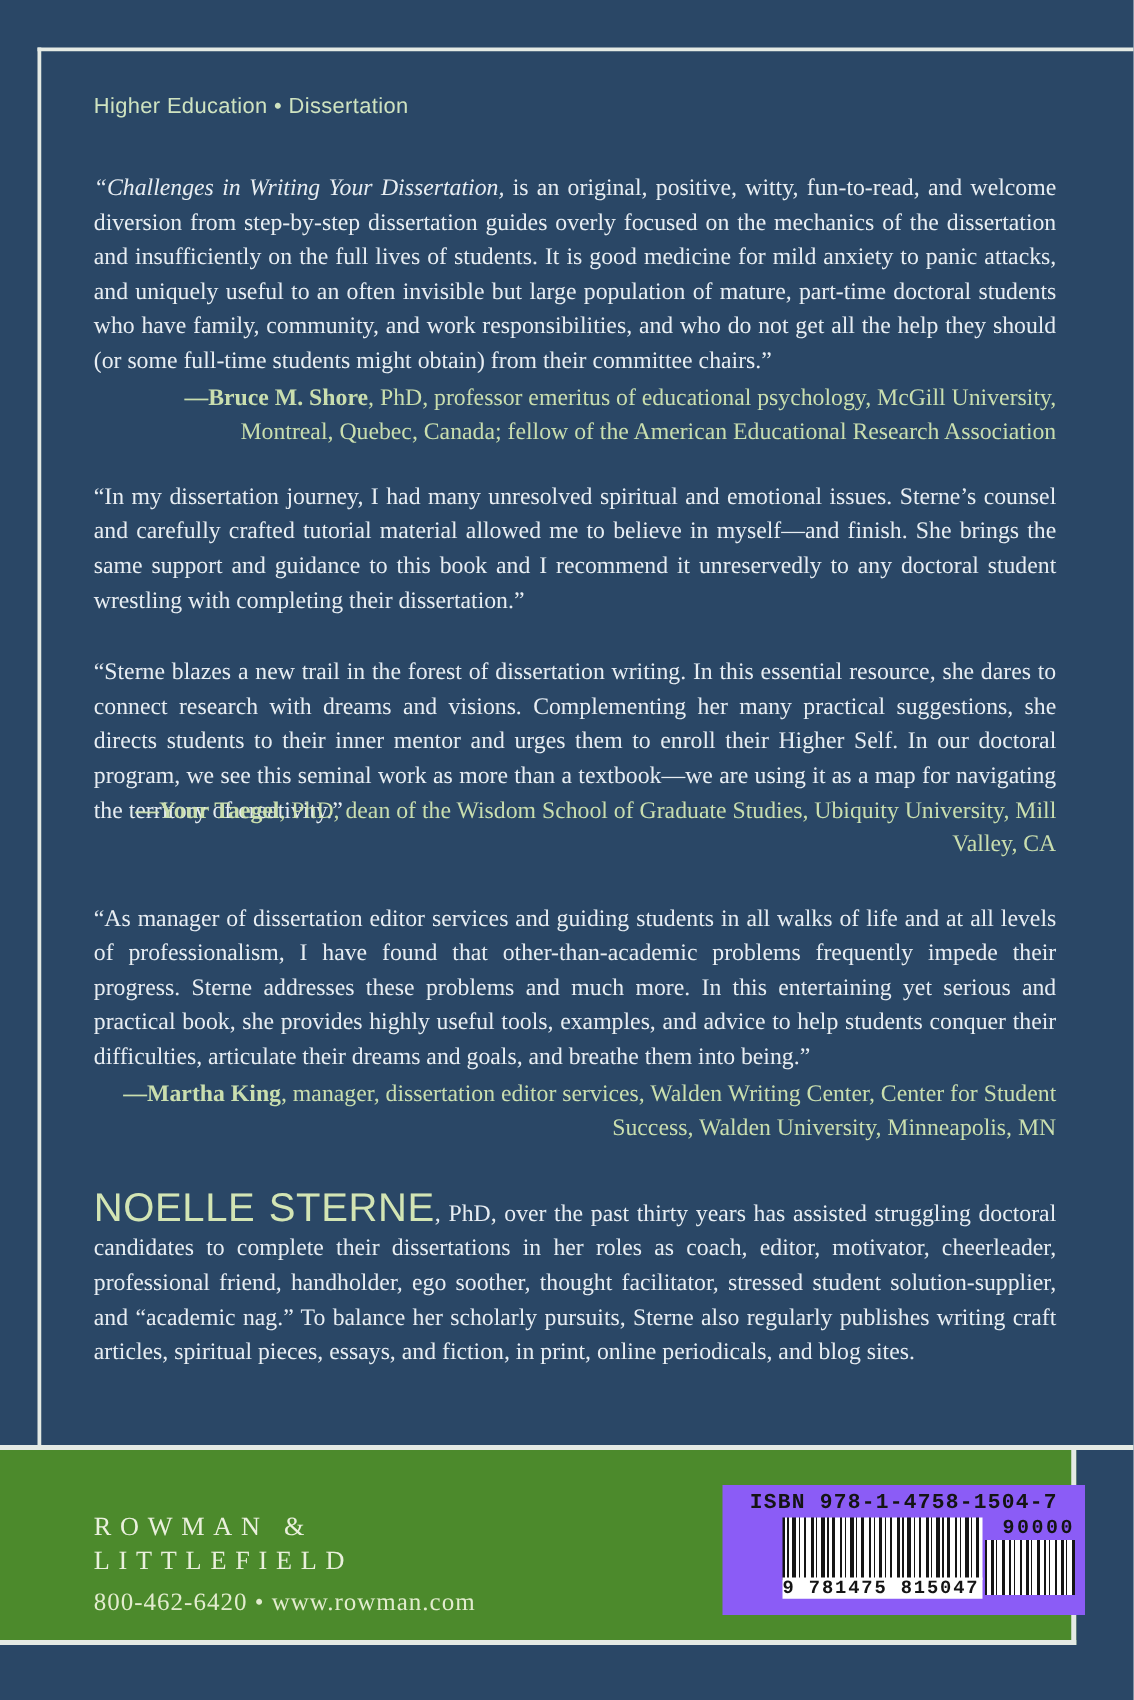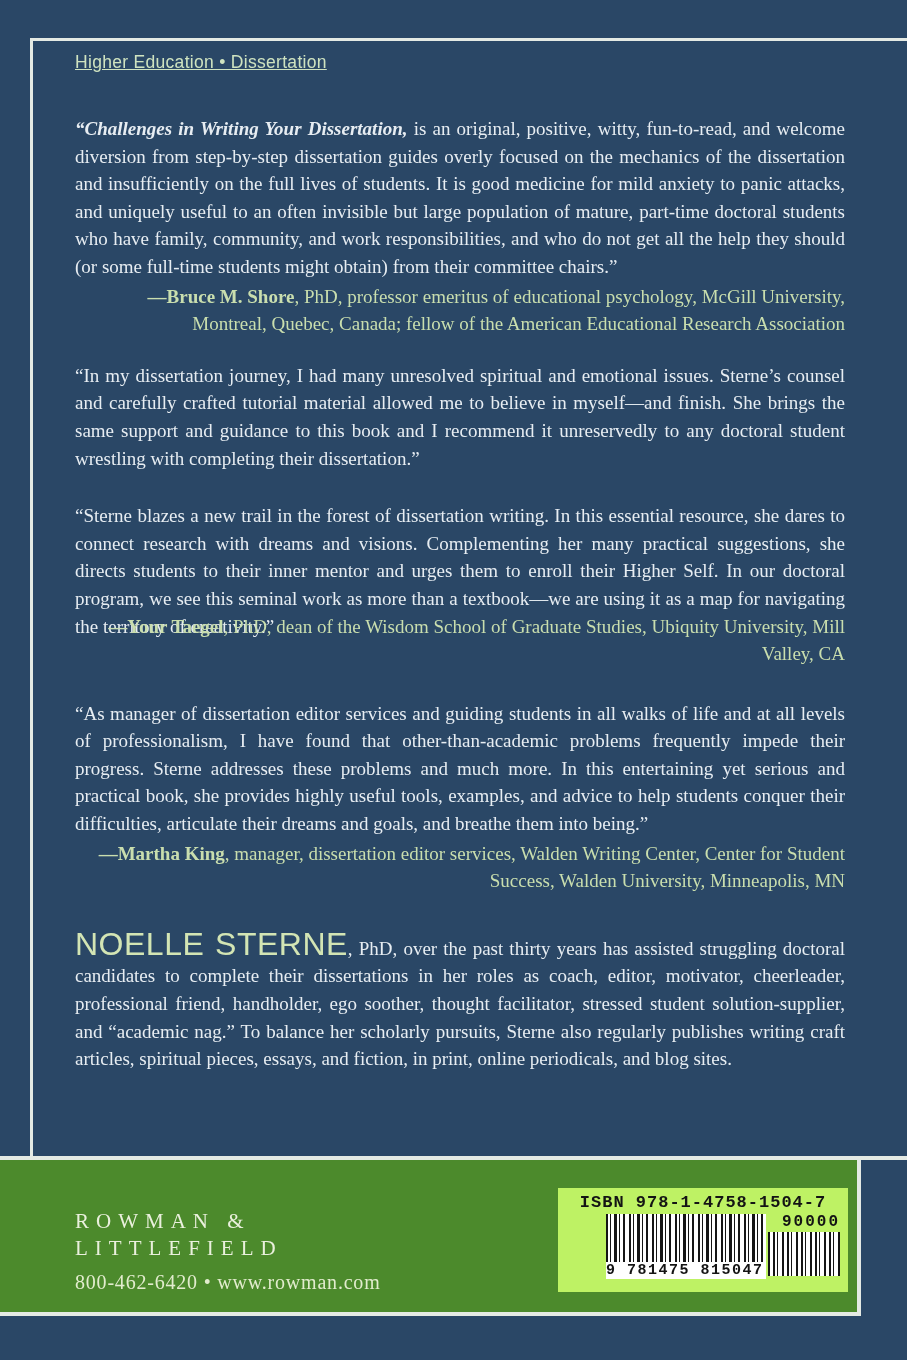--- a/index.html
+++ b/index.html
@@ -10,35 +10,34 @@
     overflow:hidden;
     font-family:"Liberation Serif", serif;
   }
   
   .frame-top{position:absolute;left:30px;right:0;top:38px;height:3px;background:#e4eae4;}
   .frame-left{position:absolute;left:30px;top:38px;width:3px;height:1120px;background:#e4eae4;}
 
   .content{position:absolute;left:75px;width:770px;top:0;}
 
   .category{
-    margin-top:52px;
+    margin-top:74px;
     font-family:"Liberation Sans", sans-serif;
     font-size:17.5px;
     color:#cfe3c0;
     letter-spacing:0.3px;
-    text-decoration:underline;
   }
 
   .quote{
     font-size:19px;
     line-height:27.6px;
     color:#e7edf2;
     text-align:justify;
   }
-  .quote .lead-italic{font-style:italic;font-weight:bold;}
+  .quote .lead-italic{font-style:italic;}
   .q1{margin-top:42px;}
   .q2{margin-top:24px;}
   .q3{margin-top:30px;}
   .q4{margin-top:32px;}
 
   .attribution{
     font-size:19px;
     line-height:27.6px;
     color:#c9deae;
     text-align:right;
@@ -81,23 +80,23 @@
     line-height:27px;
   }
   .publisher .pub-contact{
     margin-top:9px;
     font-size:20px;
     letter-spacing:0.8px;
     color:#e2ecce;
   }
 
   .barcode-box{
-    position:absolute;left:558px;top:28px;
+    position:absolute;left:578px;top:28px;
     width:290px;height:104px;
-    background:#bef264;
+    background:#8b5cf6;
     font-family:"Liberation Mono", monospace;
     color:#141414;
     padding:5px 8px 0 8px;
     box-sizing:border-box;
   }
   .isbn-line{
     font-size:17px;font-weight:bold;letter-spacing:1px;
     text-align:center;white-space:nowrap;
   }
   .barcode-row{display:flex;margin-top:2px;}

